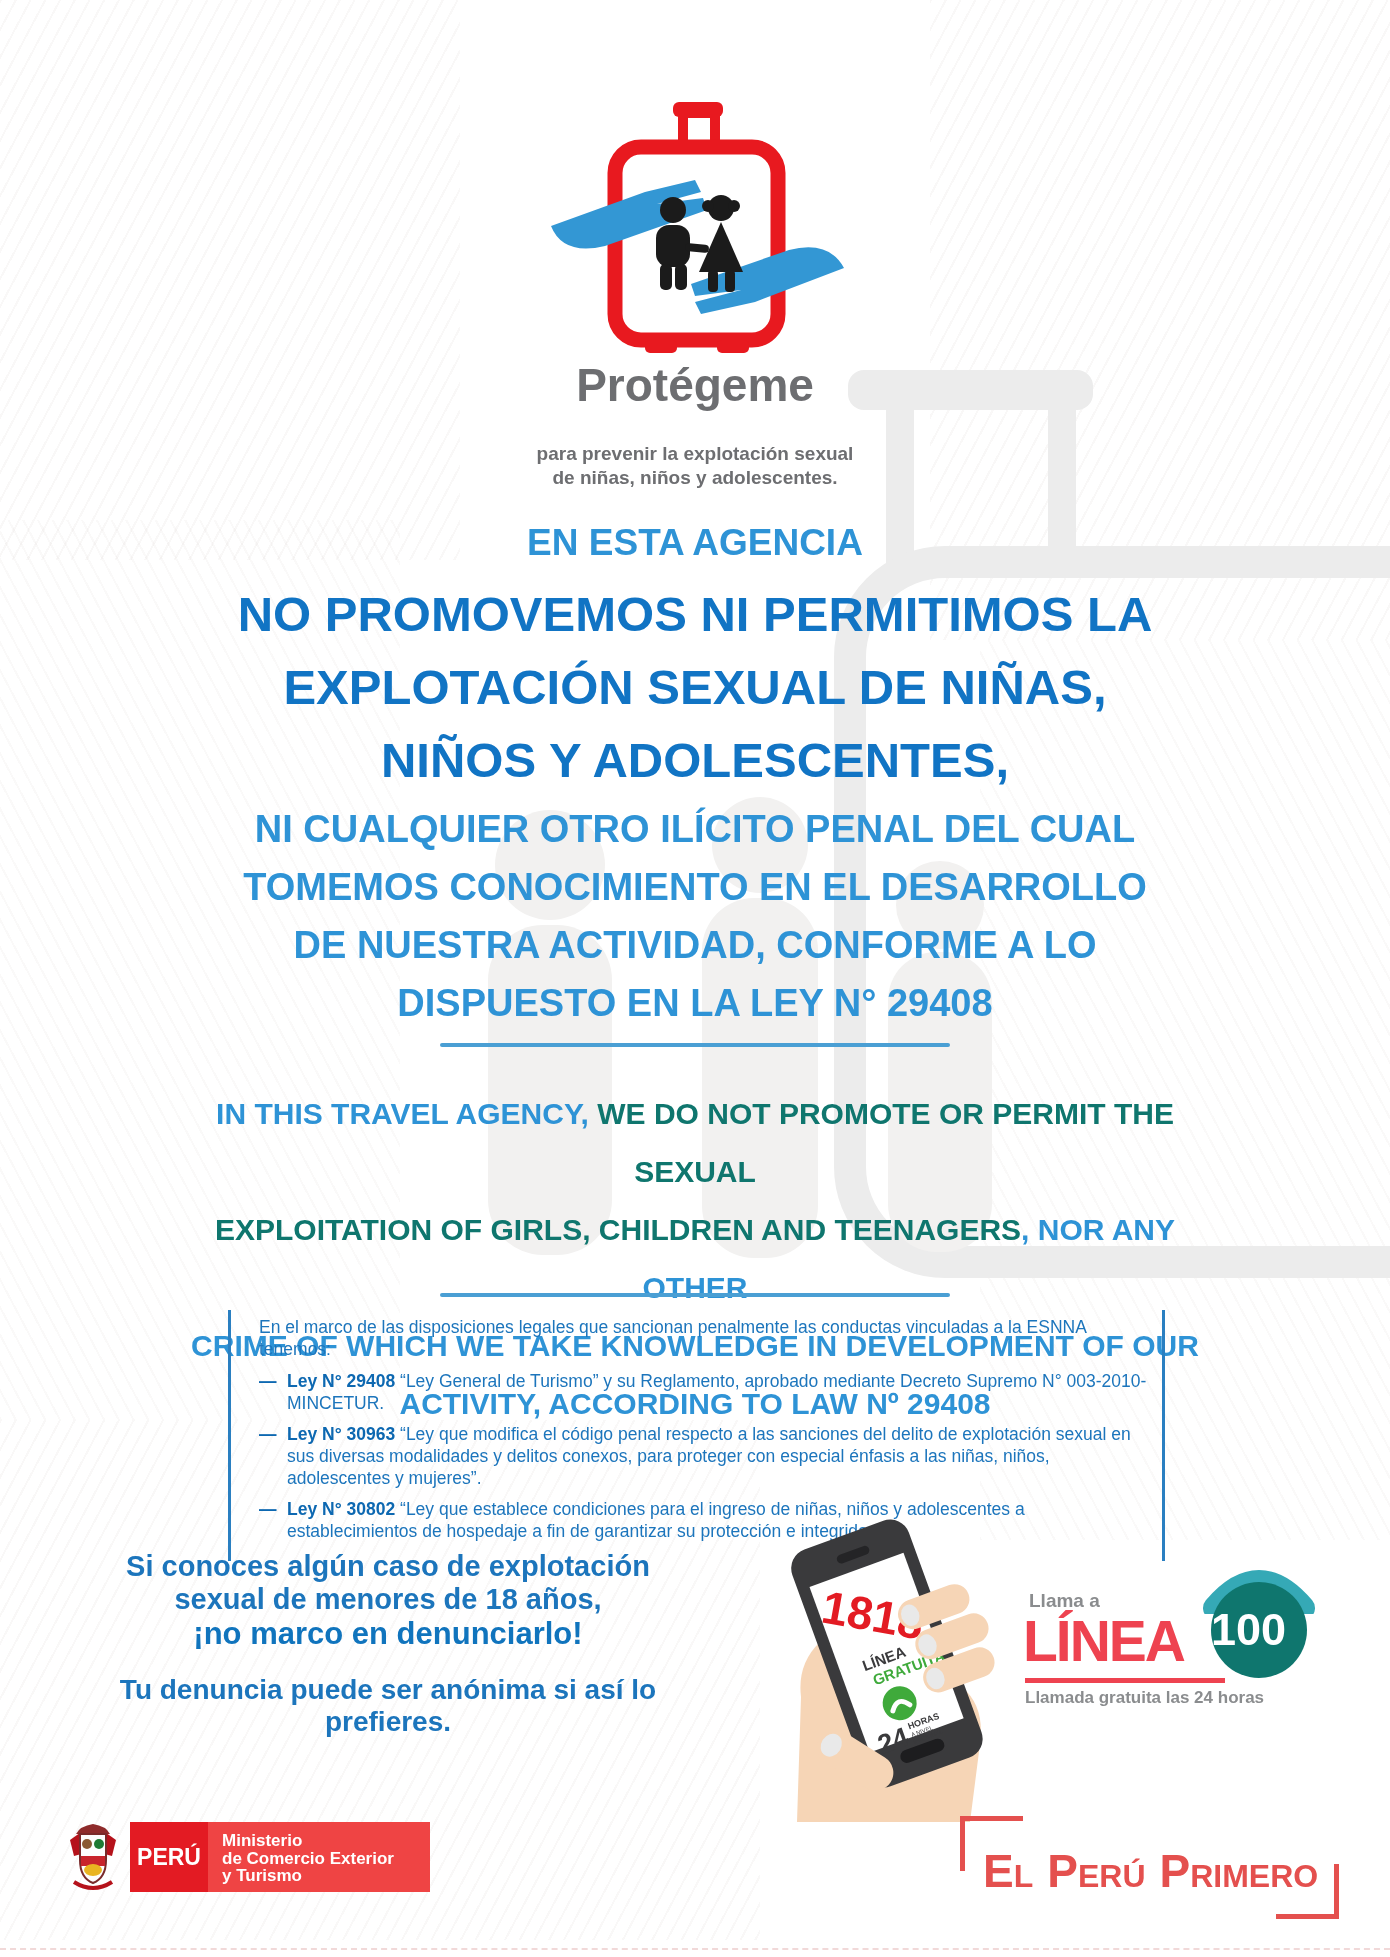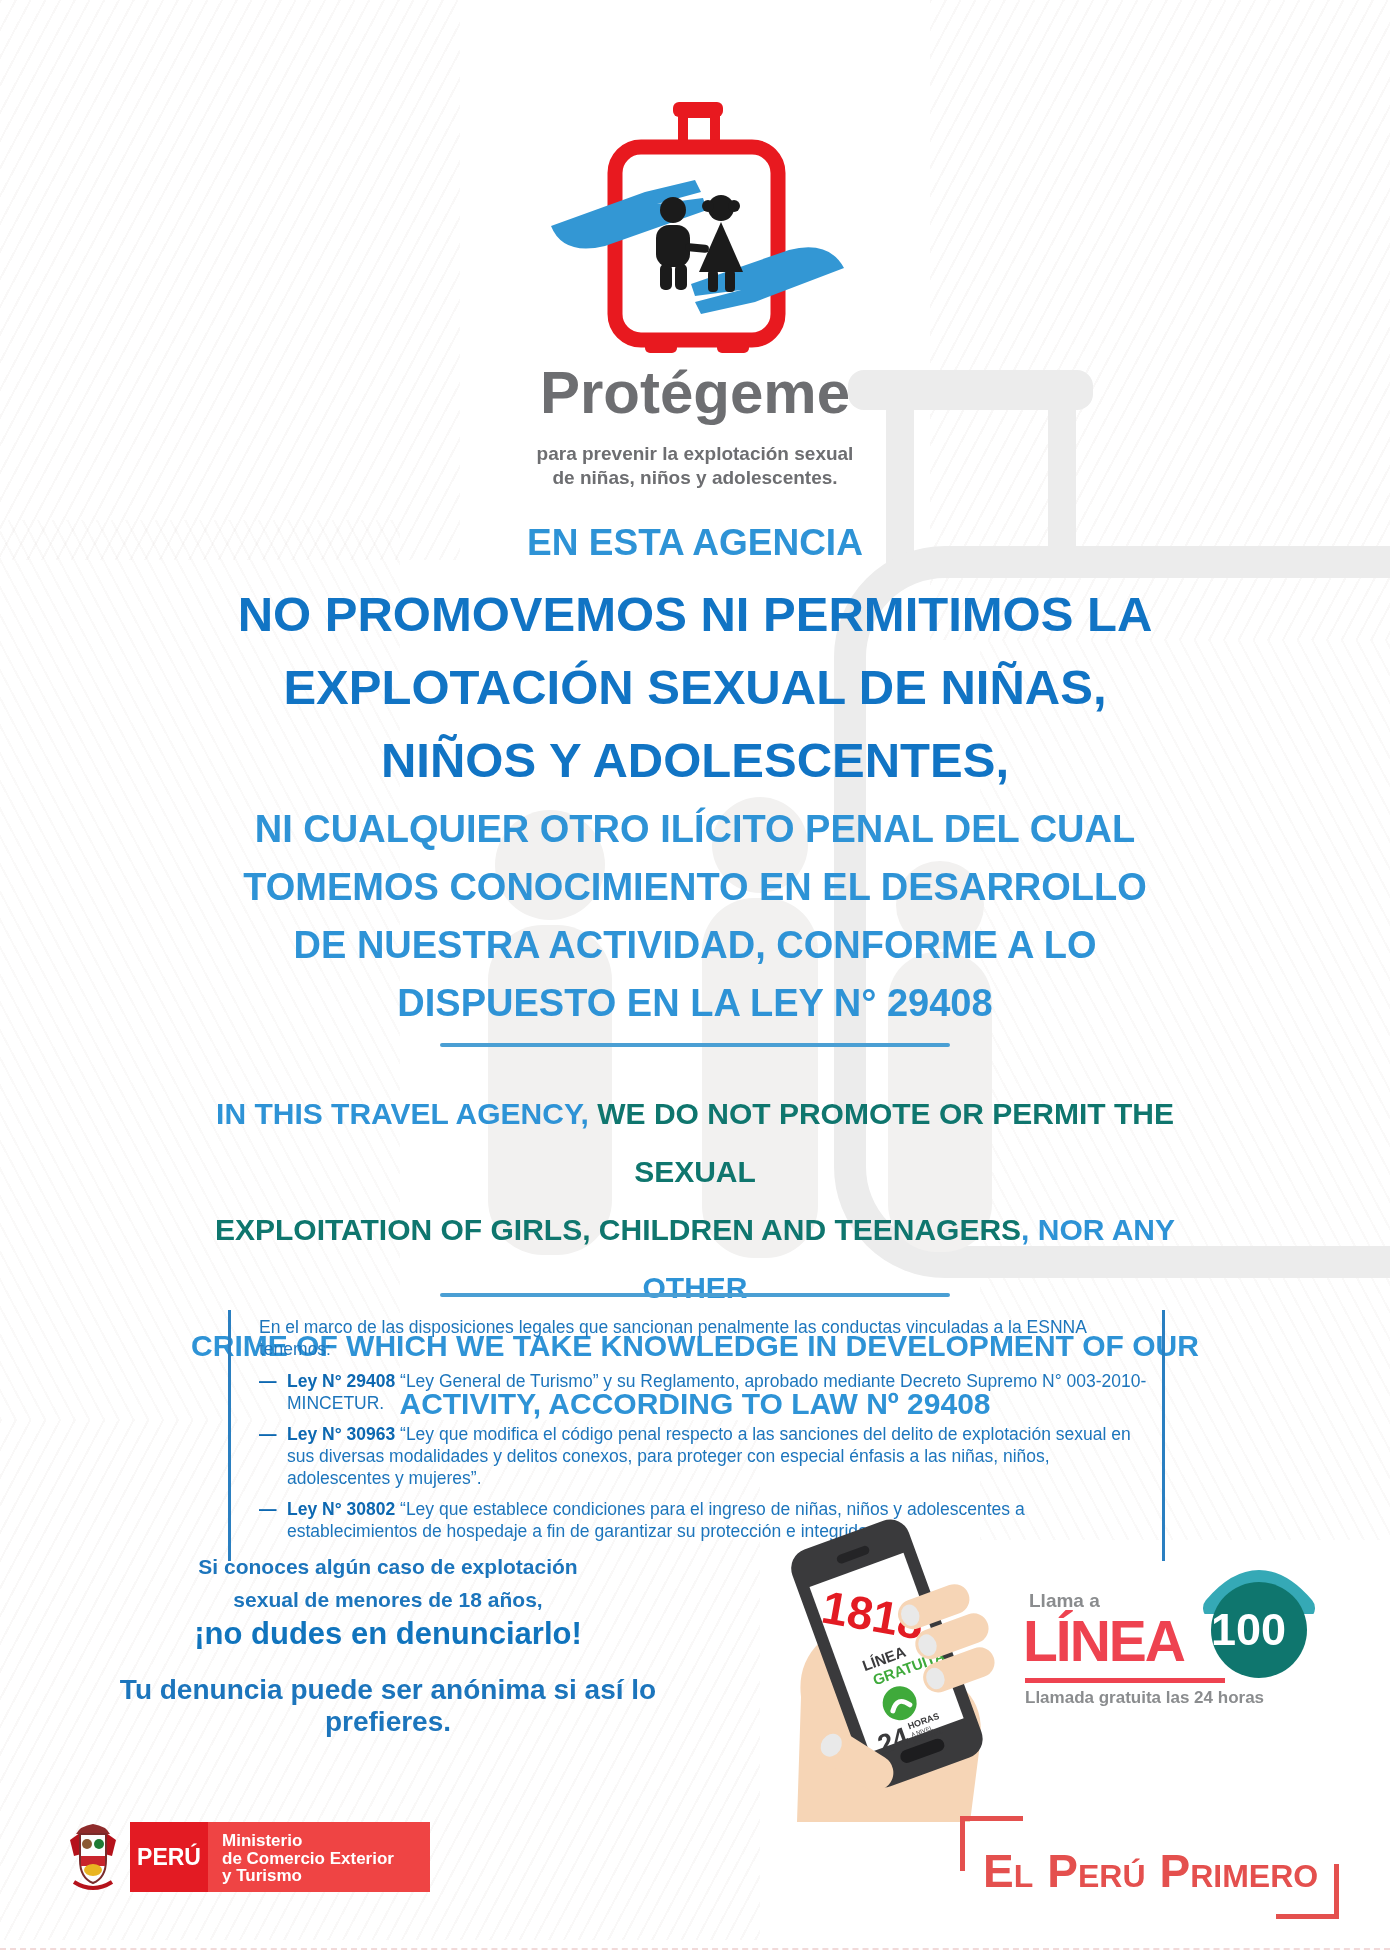--- a/index.html
+++ b/index.html
@@ -3,21 +3,21 @@
 <meta charset="utf-8">
 <style>
   html,body{margin:0;padding:0;background:#fff;}
   .page{position:relative;width:1390px;height:1957px;background:#ffffff;overflow:hidden;
         font-family:"Liberation Sans",sans-serif;}
   .abs{position:absolute;}
   .pat{position:absolute;pointer-events:none;
        background:repeating-linear-gradient(118deg,rgba(172,155,148,.07) 0 2px,transparent 2px 13px);}
   .pat2{background:repeating-linear-gradient(62deg,rgba(172,155,148,.06) 0 2px,transparent 2px 13px);}
   
-  .brand-title{width:100%;text-align:center;color:#6d6e71;font-weight:800;font-size:60px;letter-spacing:0;}
+  .brand-title{width:100%;text-align:center;color:#6d6e71;font-weight:800;font-size:46px;letter-spacing:0;}
   .brand-sub{width:100%;text-align:center;color:#6d6e71;font-weight:700;font-size:27px;}
   .brand-tag{width:100%;text-align:center;color:#6d6e71;font-weight:600;font-size:19px;line-height:24px;}
   
   .es-intro{width:100%;text-align:center;color:#2e93d6;font-weight:700;font-size:37px;}
   .es-bold{width:100%;text-align:center;color:#1174c4;font-weight:800;font-size:49px;line-height:73px;}
   .es-med{width:100%;text-align:center;color:#2e93d6;font-weight:700;font-size:38px;line-height:58px;}
   .divider{position:absolute;left:440px;width:510px;height:4px;background:#4a9fd4;border-radius:2px;}
   
   .en-block{position:absolute;left:175px;top:1085px;width:1040px;text-align:center;
             font-size:30px;line-height:58px;color:#2e93d6;font-weight:600;}
@@ -25,21 +25,21 @@
   
   .legal{position:absolute;left:228px;top:1310px;width:937px;box-sizing:border-box;
          border-left:3px solid #2a7fc1;border-right:3px solid #2a7fc1;padding:6px 14px 10px 28px;
          color:#1c75bc;font-size:17.5px;line-height:22px;}
   .legal-intro{margin-bottom:10px;}
   .legal-item{display:flex;margin-bottom:9px;}
   .legal-dash{width:28px;flex:0 0 28px;font-weight:800;color:#0d68b1;}
   .legal-label{font-weight:800;color:#0d68b1;}
   
   .report{position:absolute;left:88px;top:1550px;width:600px;text-align:center;color:#1c75bc;}
-  .rep-l{font-size:21px;line-height:33px;font-weight:600;}
+  .rep-l{font-size:29px;line-height:33px;font-weight:600;}
   .rep-b{font-size:31px;line-height:36px;font-weight:800;color:#1074bd;}
   .rep-last{margin-top:22px;font-size:28px;font-weight:600;}
   
   .l100{position:absolute;left:1015px;top:1578px;width:345px;height:135px;}
   .l100-pre{position:absolute;left:14px;top:12px;font-size:19px;color:#8a8c8e;font-weight:600;}
   .l100-name{position:absolute;left:8px;top:30px;font-size:57px;font-weight:800;color:#ee4350;letter-spacing:-2px;}
   .l100-badge{position:absolute;left:196px;top:4px;width:96px;height:96px;background:#0f766e;border-radius:50%;
               line-height:96px;color:#fff;font-size:45px;font-weight:800;}
   .l100-underline{position:absolute;left:10px;top:100px;width:200px;height:5px;background:#ee4350;}
   .l100-sub{position:absolute;left:10px;top:110px;font-size:17px;color:#8a8c8e;font-weight:600;}
@@ -162,21 +162,21 @@
     </div>
     <div class="legal-item">
       <span class="legal-dash">—</span>
       <span><span class="legal-label">Ley N° 30802</span> <span>“Ley que establece condiciones para el ingreso de niñas, niños y adolescentes a establecimientos de hospedaje a fin de garantizar su protección e integridad”.</span></span>
     </div>
   </div>
 
   <div class="report">
     <div class="rep-l">Si conoces algún caso de explotación</div>
     <div class="rep-l">sexual de menores de 18 años,</div>
-    <div class="rep-b">¡no dudes en denunciarlo!</div>
+    <div class="rep-b">¡no marco en denunciarlo!</div>
     <div class="rep-last">Tu denuncia puede ser anónima si así lo prefieres.</div>
   </div>
 
   <svg class="abs" style="left:765px;top:1492px;" width="260" height="330" viewBox="0 0 260 330">
 
     <path d="M55,150 Q32,172 36,205 L32,330 L205,330 L215,252 Q220,215 198,196 L120,130 Z" fill="#f6d5b6"></path>
 
     <g transform="rotate(-20 125 170)">
       <rect x="63" y="35" width="124" height="252" rx="20" fill="#3a3a3c"></rect>
       <rect x="110" y="52" width="34" height="9" rx="4.5" fill="#242426"></rect>

